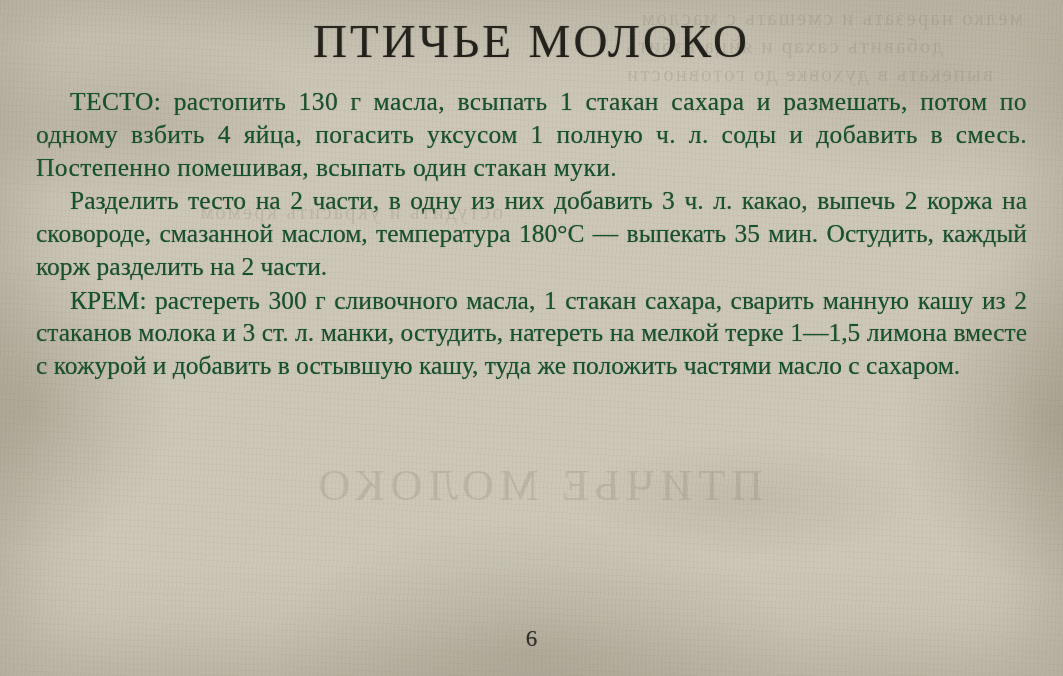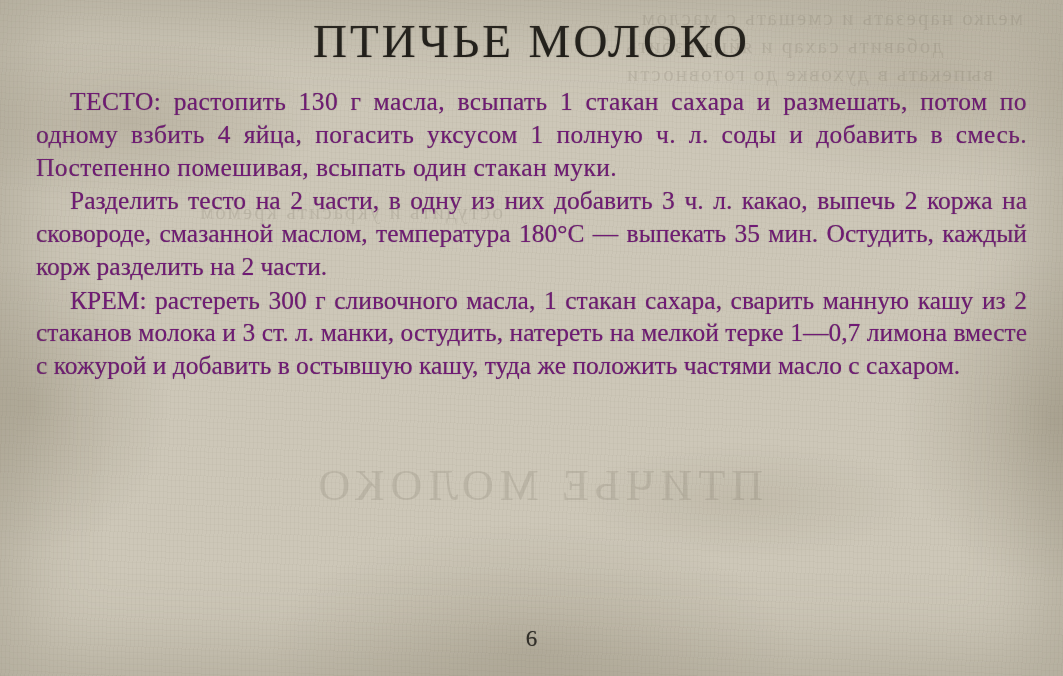--- a/index.html
+++ b/index.html
@@ -94,21 +94,21 @@
     color: #1d1b17;
     text-shadow: 0 0 1.2px rgba(40,38,32,0.55);
     font-family: "Liberation Serif", serif;
   }
 
   .body-text {
     margin: 18px 22px 16px 22px;
     font-size: 25.5px;
     line-height: 1.285;
     text-align: justify;
-    color: #701a75;
+    color: #14532d;
     text-shadow: 0 0 0.9px rgba(35,33,28,0.5);
   }
   .para {
     margin: 0 0 1px 0;
     text-indent: 34px;
     text-align: justify;
     text-align-last: left;
   }
   .para.last-justified {
     text-align-last: left;
@@ -154,20 +154,20 @@
     <div class="bl-row" style="top:200px;left:560px;">остудить и украсить кремом</div>
   </div>
 
   <div class="content">
 
     <h1 class="title">ПТИЧЬЕ МОЛОКО</h1>
 
     <div class="body-text">
       <p class="para lead">ТЕСТО: растопить 130 г масла, всыпать 1 стакан сахара и размешать, потом по одному взбить 4 яйца, погасить уксусом 1 полную ч. л. соды и добавить в смесь. Постепенно помешивая, всыпать один стакан муки.</p>
       <p class="para">Разделить тесто на 2 части, в одну из них добавить 3 ч. л. какао, выпечь 2 коржа на сковороде, смазанной маслом, температура 180°C — выпекать 35 мин. Остудить, каждый корж разделить на 2 части.</p>
-      <p class="para">КРЕМ: растереть 300 г сливочного масла, 1 стакан сахара, сварить манную кашу из 2 стаканов молока и 3 ст. л. манки, остудить, натереть на мелкой терке 1—0,7 лимона вместе с кожурой и добавить в остывшую кашу, туда же положить частями масло с сахаром.</p>
+      <p class="para">КРЕМ: растереть 300 г сливочного масла, 1 стакан сахара, сварить манную кашу из 2 стаканов молока и 3 ст. л. манки, остудить, натереть на мелкой терке 1—1,5 лимона вместе с кожурой и добавить в остывшую кашу, туда же положить частями масло с сахаром.</p>
     </div>
 
   </div>
 
   <div class="page-number">6</div>
   <div class="vignette"></div>
 </div>
 
 </body></html>

